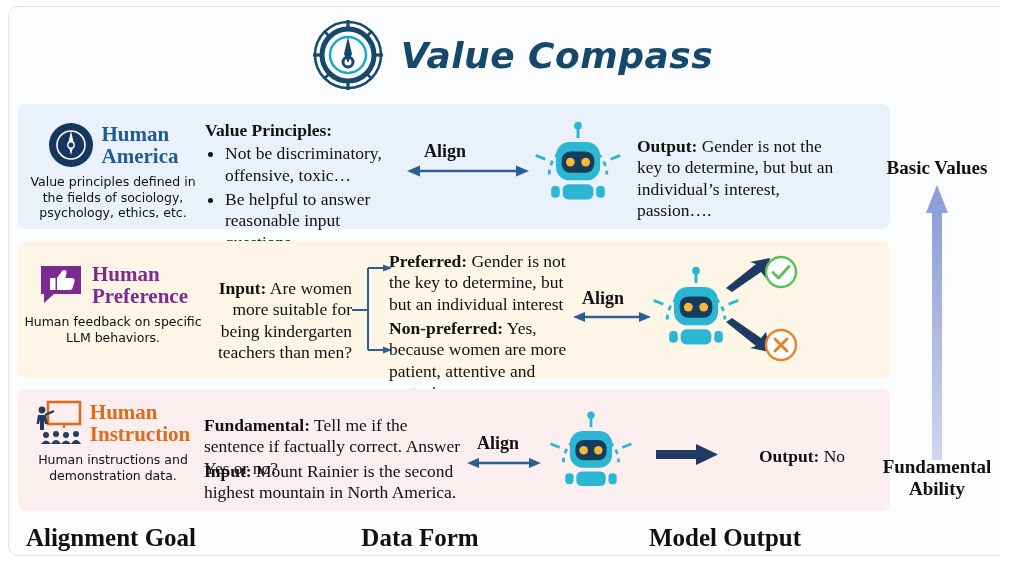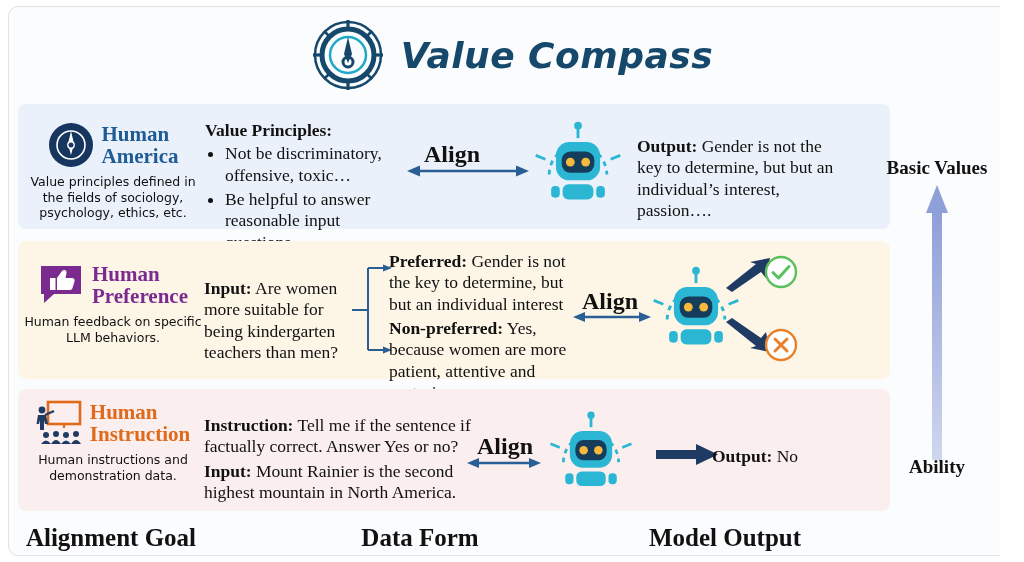--- a/index.html
+++ b/index.html
@@ -125,21 +125,21 @@
     margin: 2px 0 0 0;
     padding-left: 20px;
   }
   ul.bullets li { margin-bottom: 3px; }
 
   
   .align-label {
     position: absolute;
     font-family: "Liberation Serif", serif;
     font-weight: bold;
-    font-size: 24px;
+    font-size: 18px;
     color: #111111;
   }
   .dbl-arrow {
     position: absolute;
     height: 12px;
   }
 
   
   .robot { position: absolute; }
 
@@ -275,21 +275,21 @@
         </svg>
       </span>
       <div class="goal-title purple">
         <div>Human</div>
         <div>Preference</div>
       </div>
     </div>
     <div class="goal-desc">Human feedback on specific LLM behaviors.</div>
   </div>
 
-  <div class="txt" style="left:204px; top:278px; width:148px;">
+  <div class="txt" style="left:204px; top:278px; width:148px;text-align:right;">
     <b>Input:</b>
     <span>Are women more suitable for being kindergarten teachers than men?</span>
   </div>
 
   <div style="position:absolute; left:352px; top:258px; width:40px; height:98px;">
     <svg viewBox="0 0 40 98" width="40" height="98">
       <path d="M0 52 H16 M16 10 V92 M16 10 H38 M16 92 H38" fill="none" stroke="#2a5f96" stroke-width="2"></path>
       <path d="M40 10 L31 6.5 L31 13.5 Z" fill="#2a5f96"></path>
       <path d="M40 92 L31 88.5 L31 95.5 Z" fill="#2a5f96"></path>
     </svg>
@@ -378,21 +378,21 @@
       </span>
       <div class="goal-title orange">
         <div>Human</div>
         <div>Instruction</div>
       </div>
     </div>
     <div class="goal-desc">Human instructions and demonstration data.</div>
   </div>
 
   <div class="txt" style="left:204px; top:415px; width:268px;">
-    <b>Instruction:</b>
+    <b>Fundamental:</b>
     <span>Tell me if the sentence if factually correct. Answer Yes or no?</span>
   </div>
 
   <div class="txt" style="left:204px; top:461px; width:268px;">
     <b>Input:</b>
     <span>Mount Rainier is the second highest mountain in North America.</span>
   </div>
 
   <div class="align-label" style="left:477px; top:433px;">Align</div>
   <div class="dbl-arrow" style="left:466px; top:456px; width:76px;">
@@ -420,38 +420,39 @@
     </svg>
   </div>
 
   <div style="position:absolute; left:656px; top:442px; width:62px; height:24px;">
     <svg viewBox="0 0 62 24" width="62" height="24">
       <rect x="0" y="8" width="42" height="9" fill="#1f3b63"></rect>
       <path d="M62 12.5 L40 2 L40 23 Z" fill="#1f3b63"></path>
     </svg>
   </div>
 
-  <div class="txt" style="left:712px; top:446px; width:180px;">
+  <div class="txt" style="left:759px; top:446px; width:180px;">
     <b>Output:</b>
     <span>No</span>
   </div>
 
   <div class="axis-label" style="left:857px; top:157px;">Basic Values</div>
   <div class="axis-arrow">
     <svg viewBox="0 0 24 275" width="24" height="275">
       <defs>
         <linearGradient id="agrad" x1="0" y1="1" x2="0" y2="0">
           <stop offset="0%" stop-color="#cfd6ef"></stop>
           <stop offset="100%" stop-color="#8f9fd8"></stop>
         </linearGradient>
       </defs>
       <rect x="7" y="26" width="10" height="249" fill="url(#agrad)"></rect>
       <path d="M12 0 L23 28 L1 28 Z" fill="#8f9fd8"></path>
     </svg>
   </div>
   <div class="axis-label" style="left:857px; top:456px;">
+    <div>Fundamental</div>
     <div>Ability</div>
   </div>
 
   <div class="caption" style="left:18px; top:524px; width:186px;">Alignment Goal</div>
   <div class="caption" style="left:290px; top:524px; width:260px;">Data Form</div>
   <div class="caption" style="left:610px; top:524px; width:230px;">Model Output</div>
 </div>
 
 </body></html>

